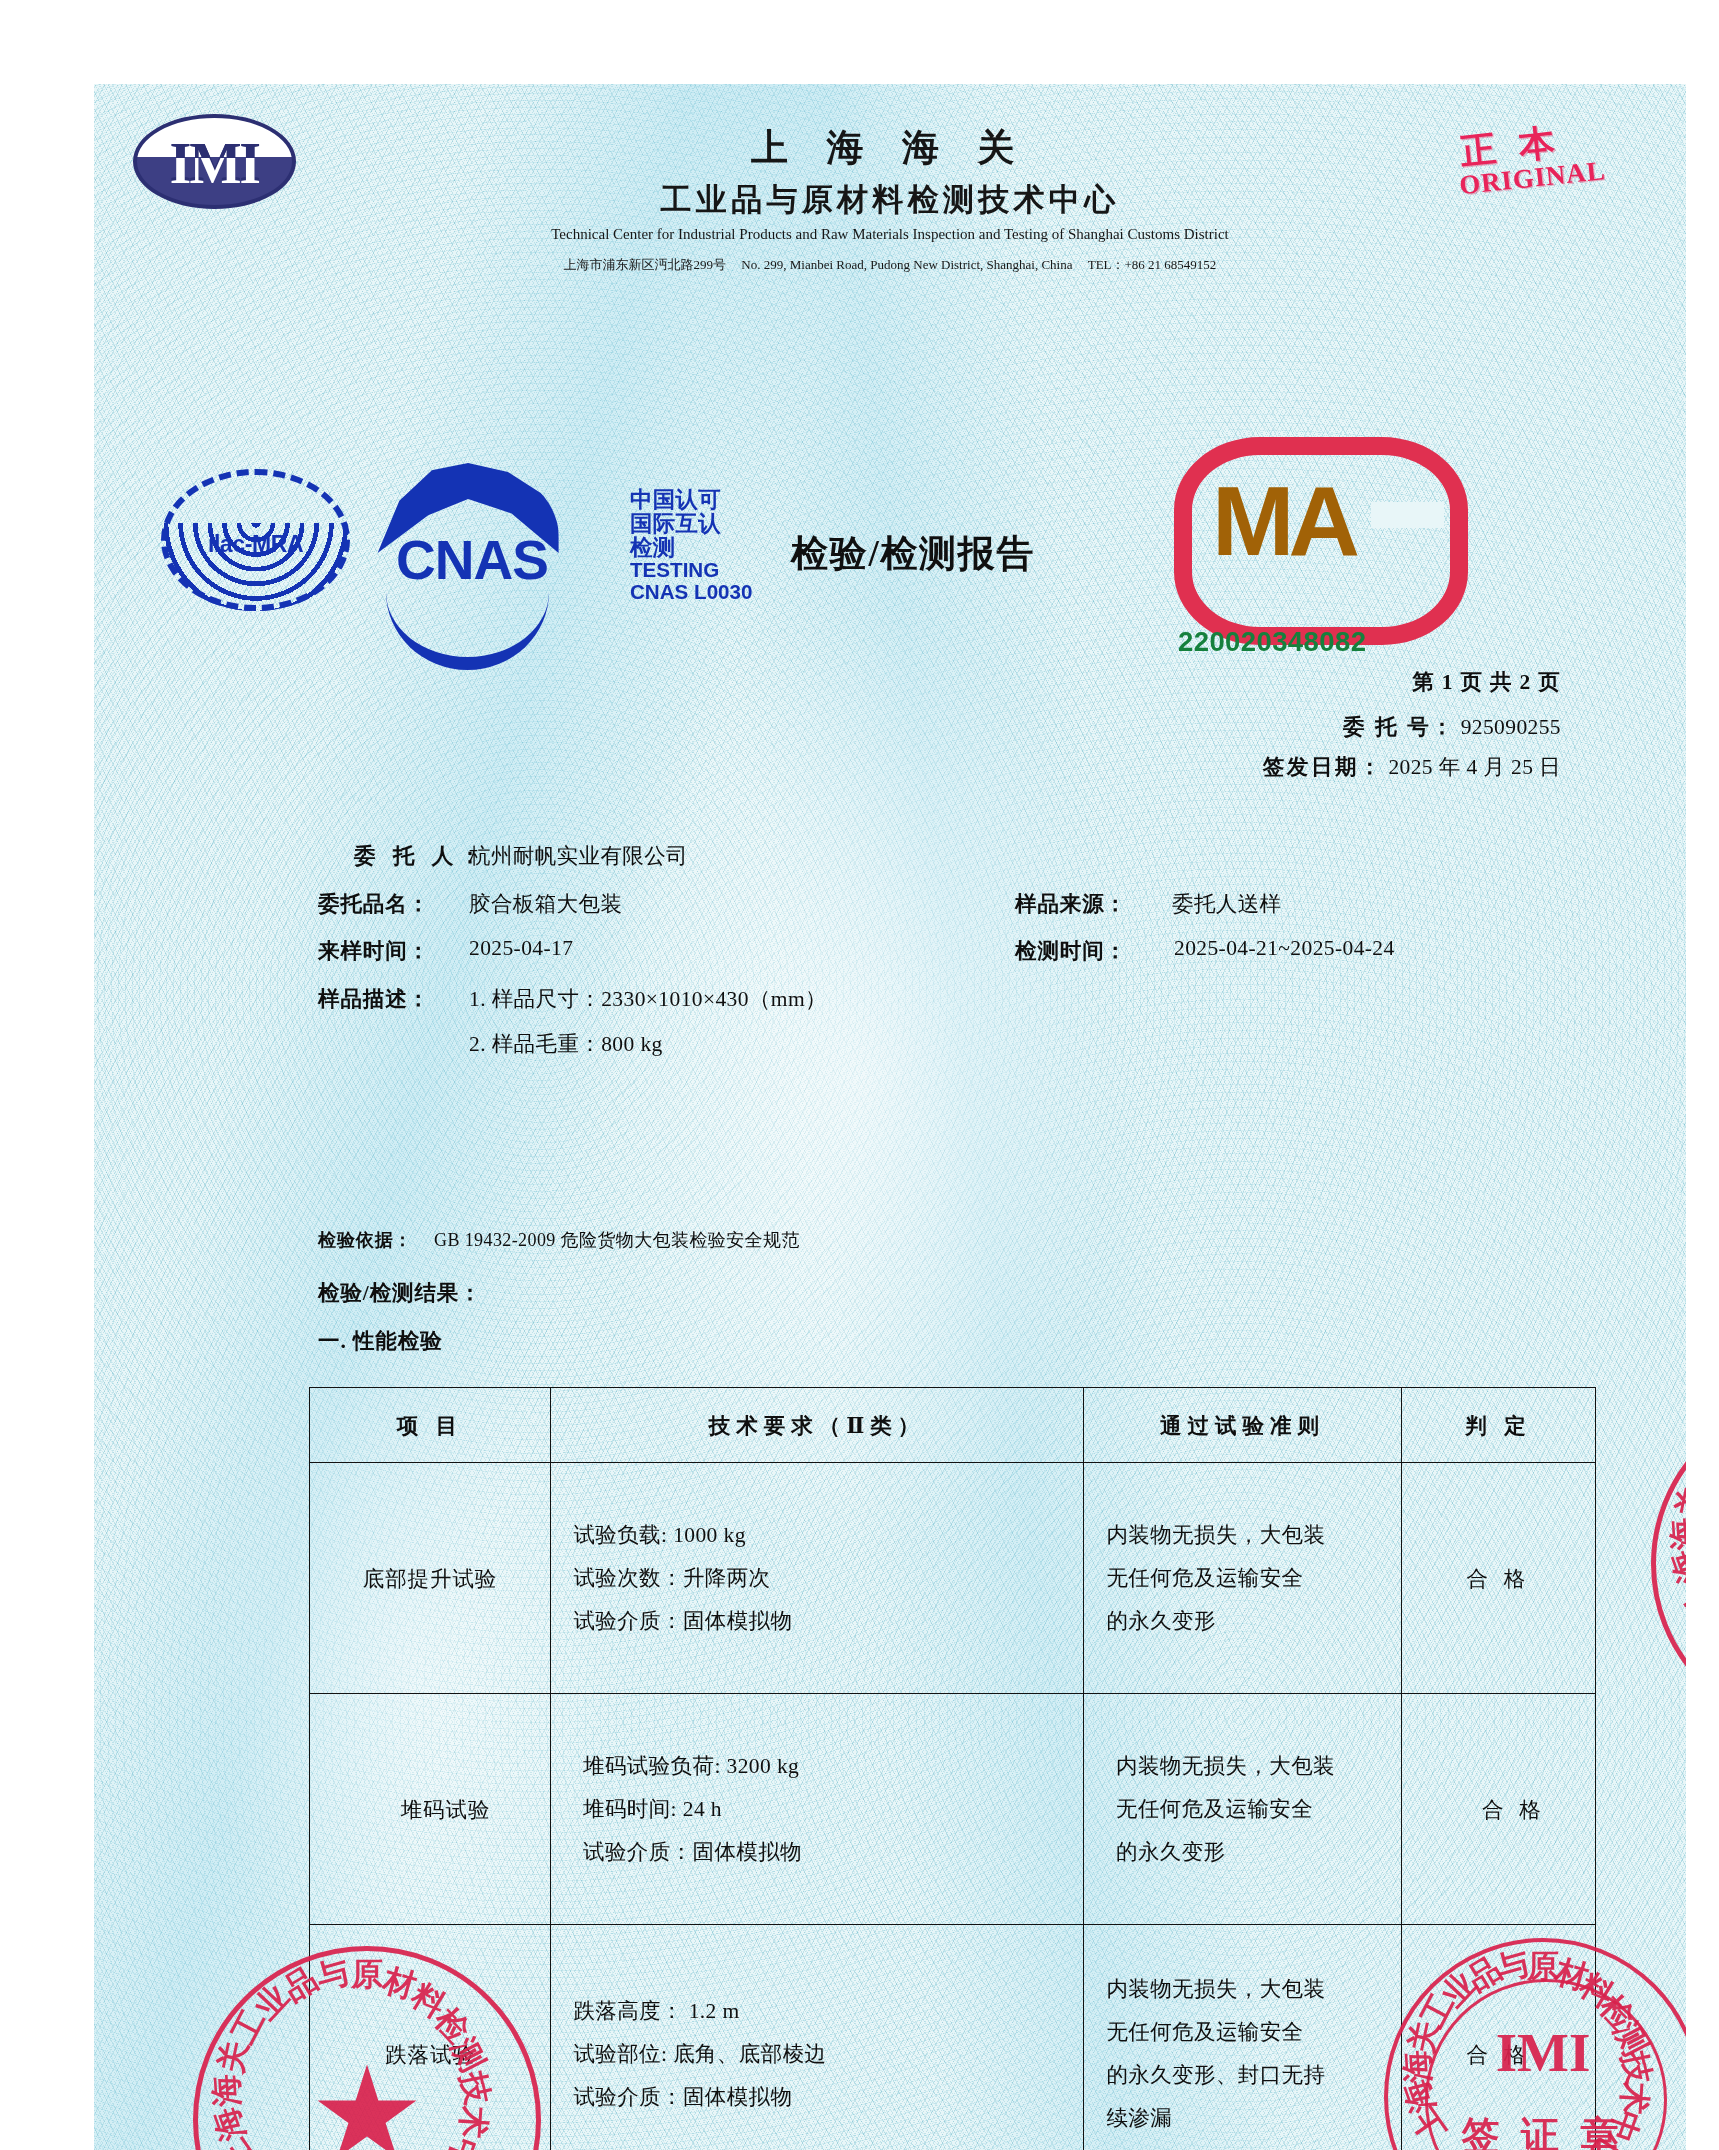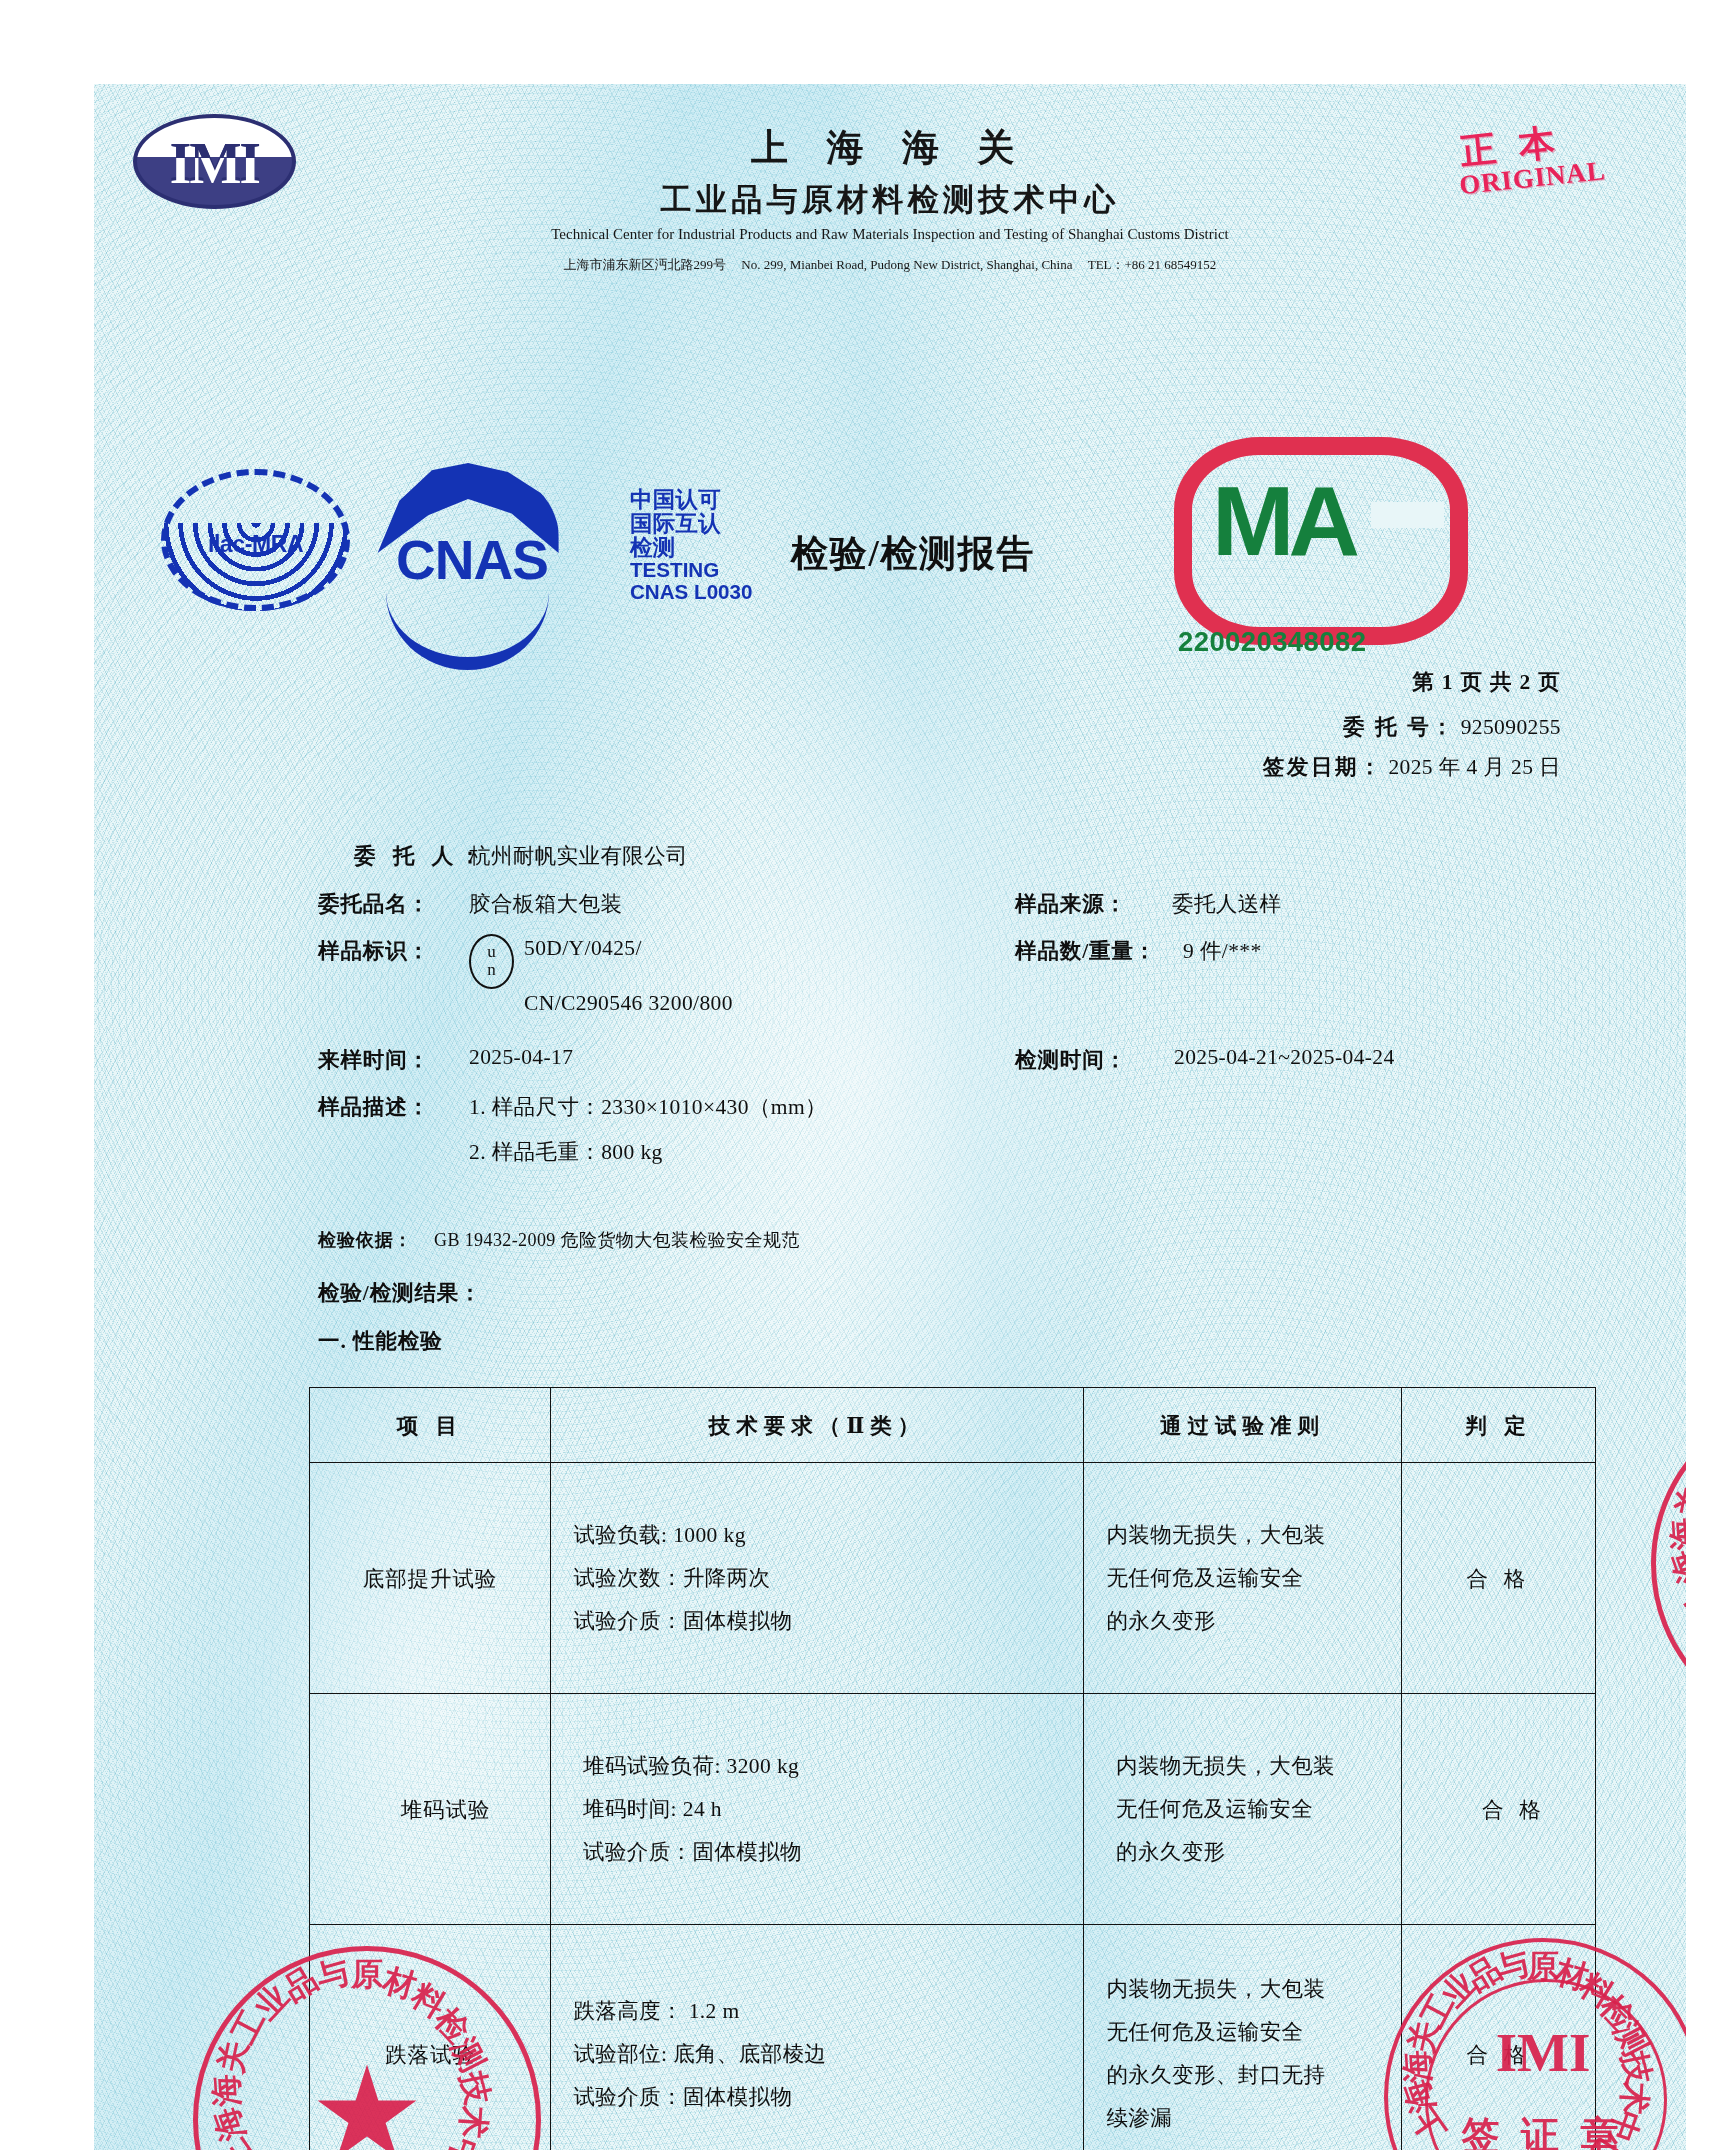--- a/index.html
+++ b/index.html
@@ -89,21 +89,21 @@
   #cnas-txt div{font-size:22.4px;letter-spacing:0.4px;}
   #cnas-txt .en{font-size:20.6px;letter-spacing:0px;}
 
   #report-title{position:absolute;left:697px;top:445px;z-index:6;
       font-size:37px;font-weight:bold;color:#101010;letter-spacing:1.7px;}
 
   #cma{position:absolute;left:1080px;top:353px;width:267px;height:185px;z-index:6;}
   #cma .c{position:absolute;left:0;top:0;width:258px;height:172px;
       border:18px solid #e03050;border-radius:86px/73px;border-bottom-color:#e03050;}
   #cma .notch{position:absolute;right:-2.6px;top:65px;width:73px;height:26px;background:#e8f6f8;}
-  #cma .ma{position:absolute;left:38px;top:34px;font-size:99px;font-weight:bold;color:#15803d;
+  #cma .ma{position:absolute;left:38px;top:34px;font-size:99px;font-weight:bold;color:#a16207;
       font-family:"Liberation Sans",sans-serif;letter-spacing:-6px;line-height:1;}
   #cma-num{position:absolute;left:1084px;top:542px;z-index:6;font-size:27.5px;font-weight:bold;
       color:#15803d;font-family:"Liberation Sans",sans-serif;letter-spacing:0.4px;}
 
   
   #meta{position:absolute;right:125px;top:583px;z-index:6;text-align:right;color:#0f0f0f;}
   #meta .pg{font-size:21.5px;font-weight:bold;letter-spacing:1.3px;margin-bottom:15.5px;}
   #meta .row{font-size:21.5px;margin-bottom:11.2px;white-space:nowrap;}
   #meta .row b{font-weight:bold;letter-spacing:2.6px;}
   #meta .row .v{font-weight:normal;margin-left:5.2px;letter-spacing:0.4px;}
@@ -252,32 +252,20 @@
         <div class="fval">杭州耐帆实业有限公司</div>
       </div>
 
       <div class="frow">
         <div class="flabel">委托品名：</div>
         <div class="fval">胶合板箱大包装</div>
         <div class="fr-label">样品来源：</div>
         <div class="fr-val">委托人送样</div>
       </div>
 
-      <div class="frow" style="min-height:99px">
-        <div class="flabel">样品标识：</div>
-        <div id="un-mark">
-          <div class="ring"></div>
-          <div class="u">u</div>
-          <div class="n">n</div>
-        </div>
-        <div class="fval" style="left:206px">50D/Y/0425/</div>
-        <div class="fval" style="left:206px;top:55px">CN/C290546    3200/800</div>
-        <div class="fr-label wide">样品数/重量：</div>
-        <div class="fr-val wide">9 件/***</div>
-      </div>
 
       <div class="frow">
         <div class="flabel">来样时间：</div>
         <div class="fval">2025-04-17</div>
         <div class="fr-label">检测时间：</div>
         <div class="fr-val" style="left:856px">2025-04-21~2025-04-24</div>
       </div>
 
       <div class="frow" style="min-height:86px">
         <div class="flabel">样品描述：</div>

